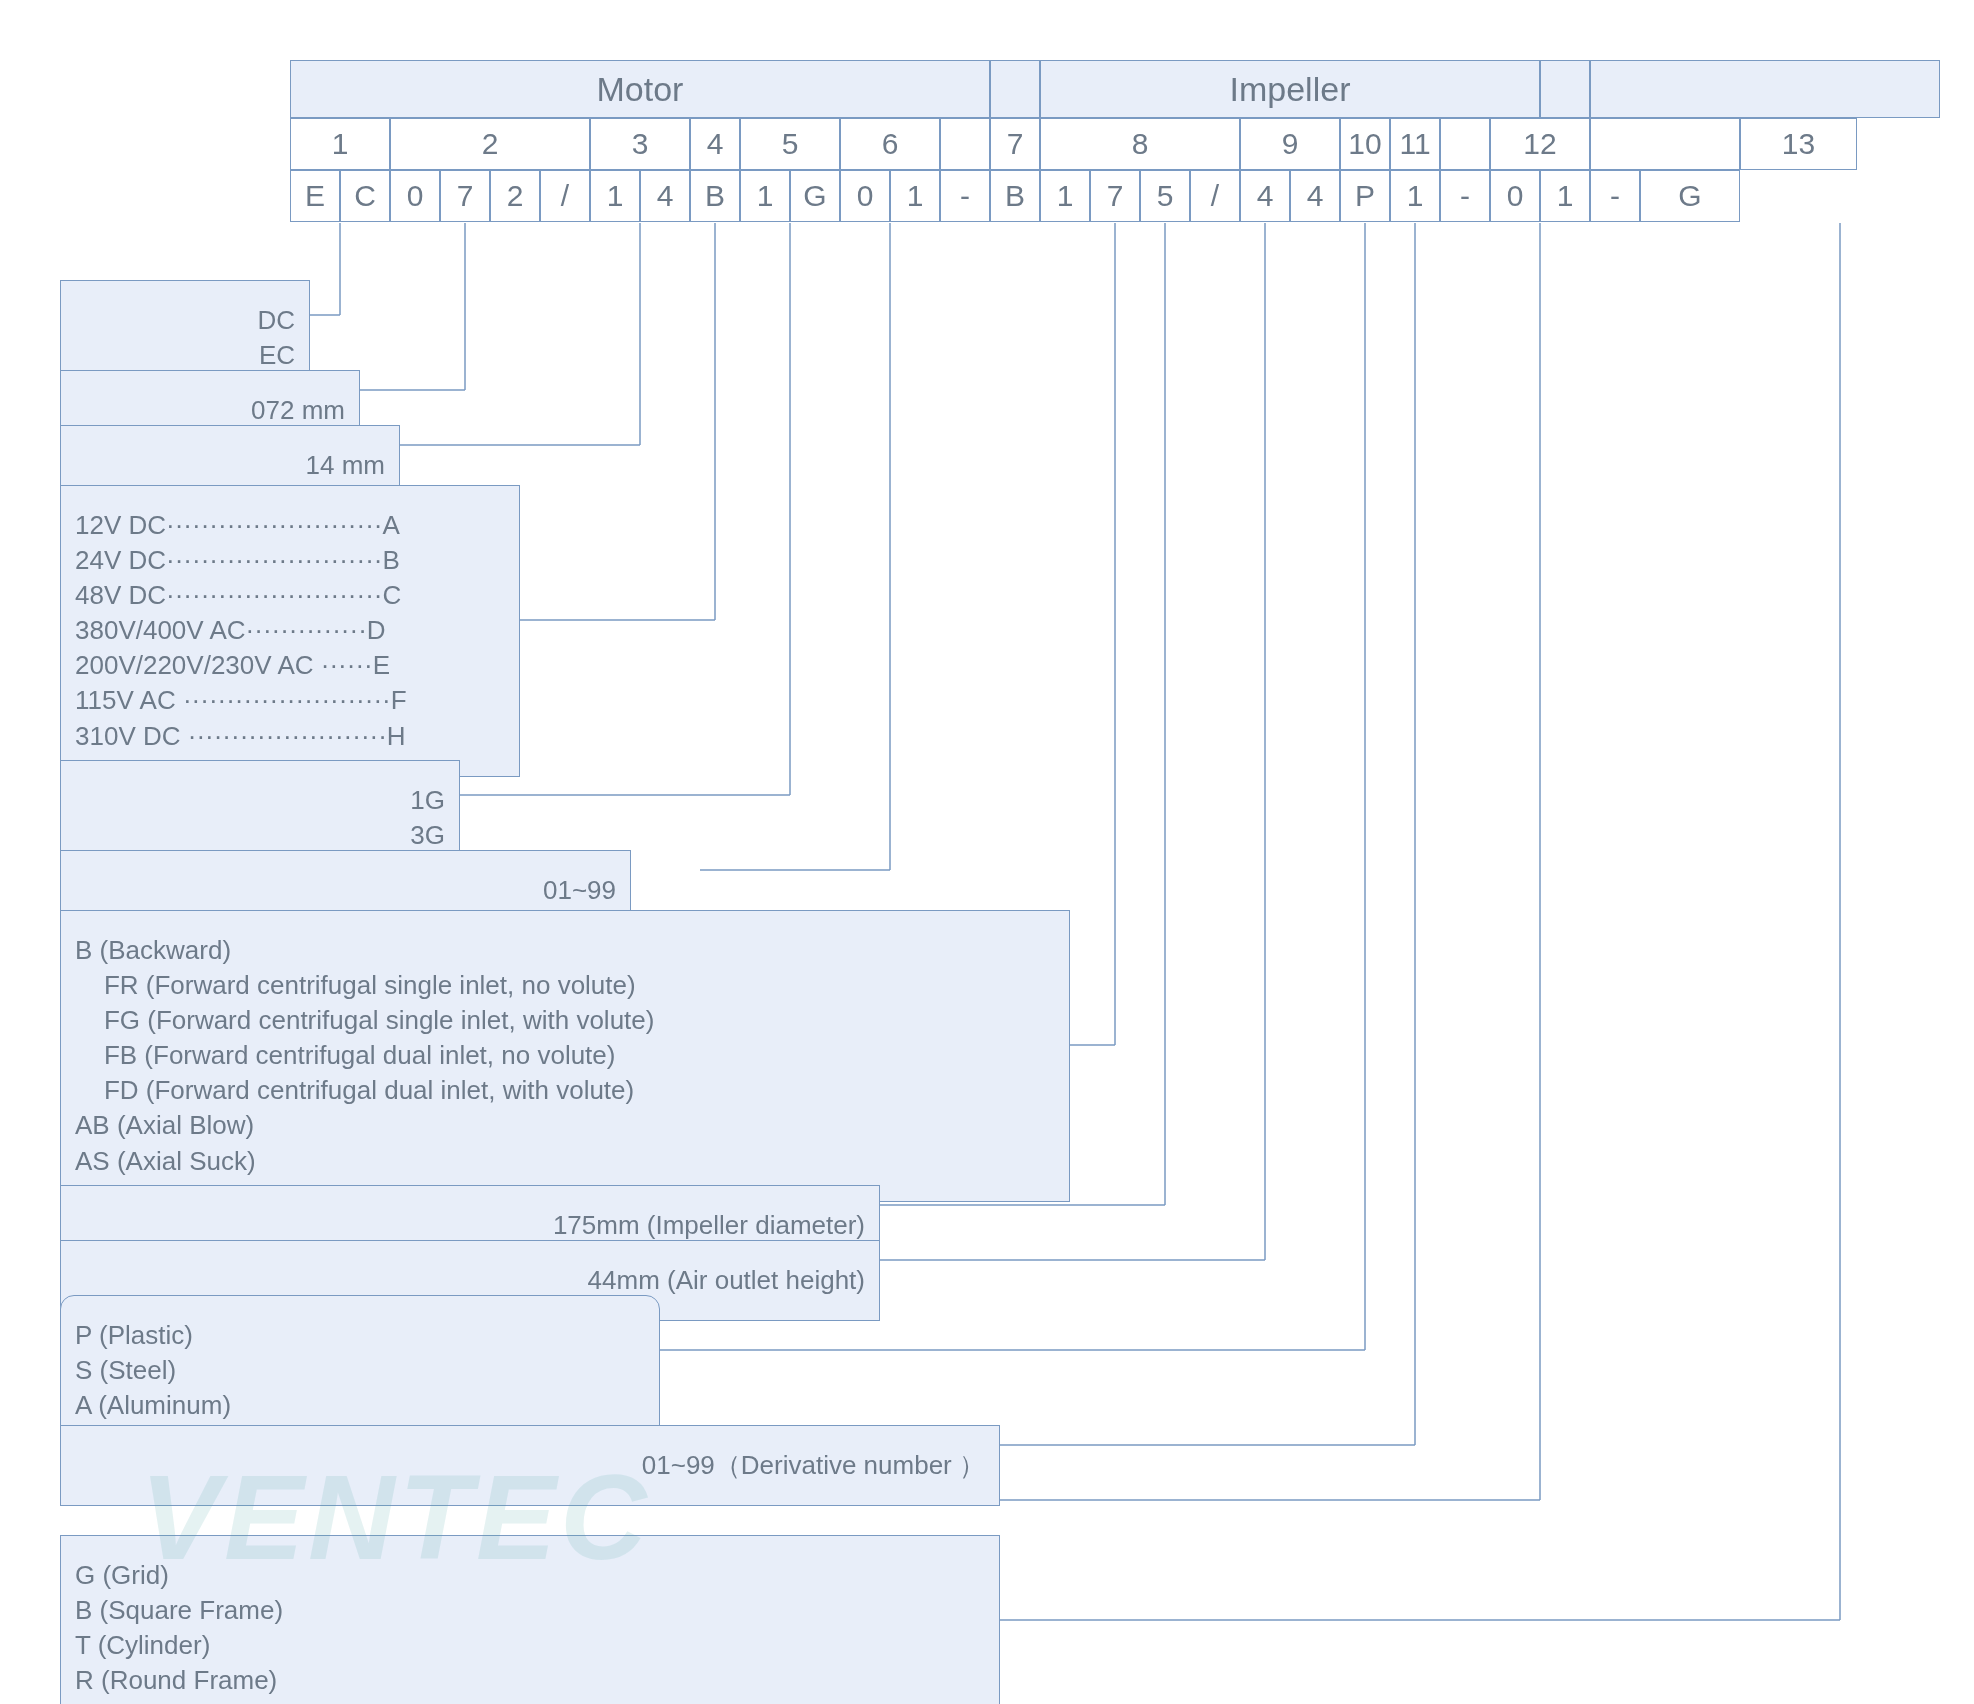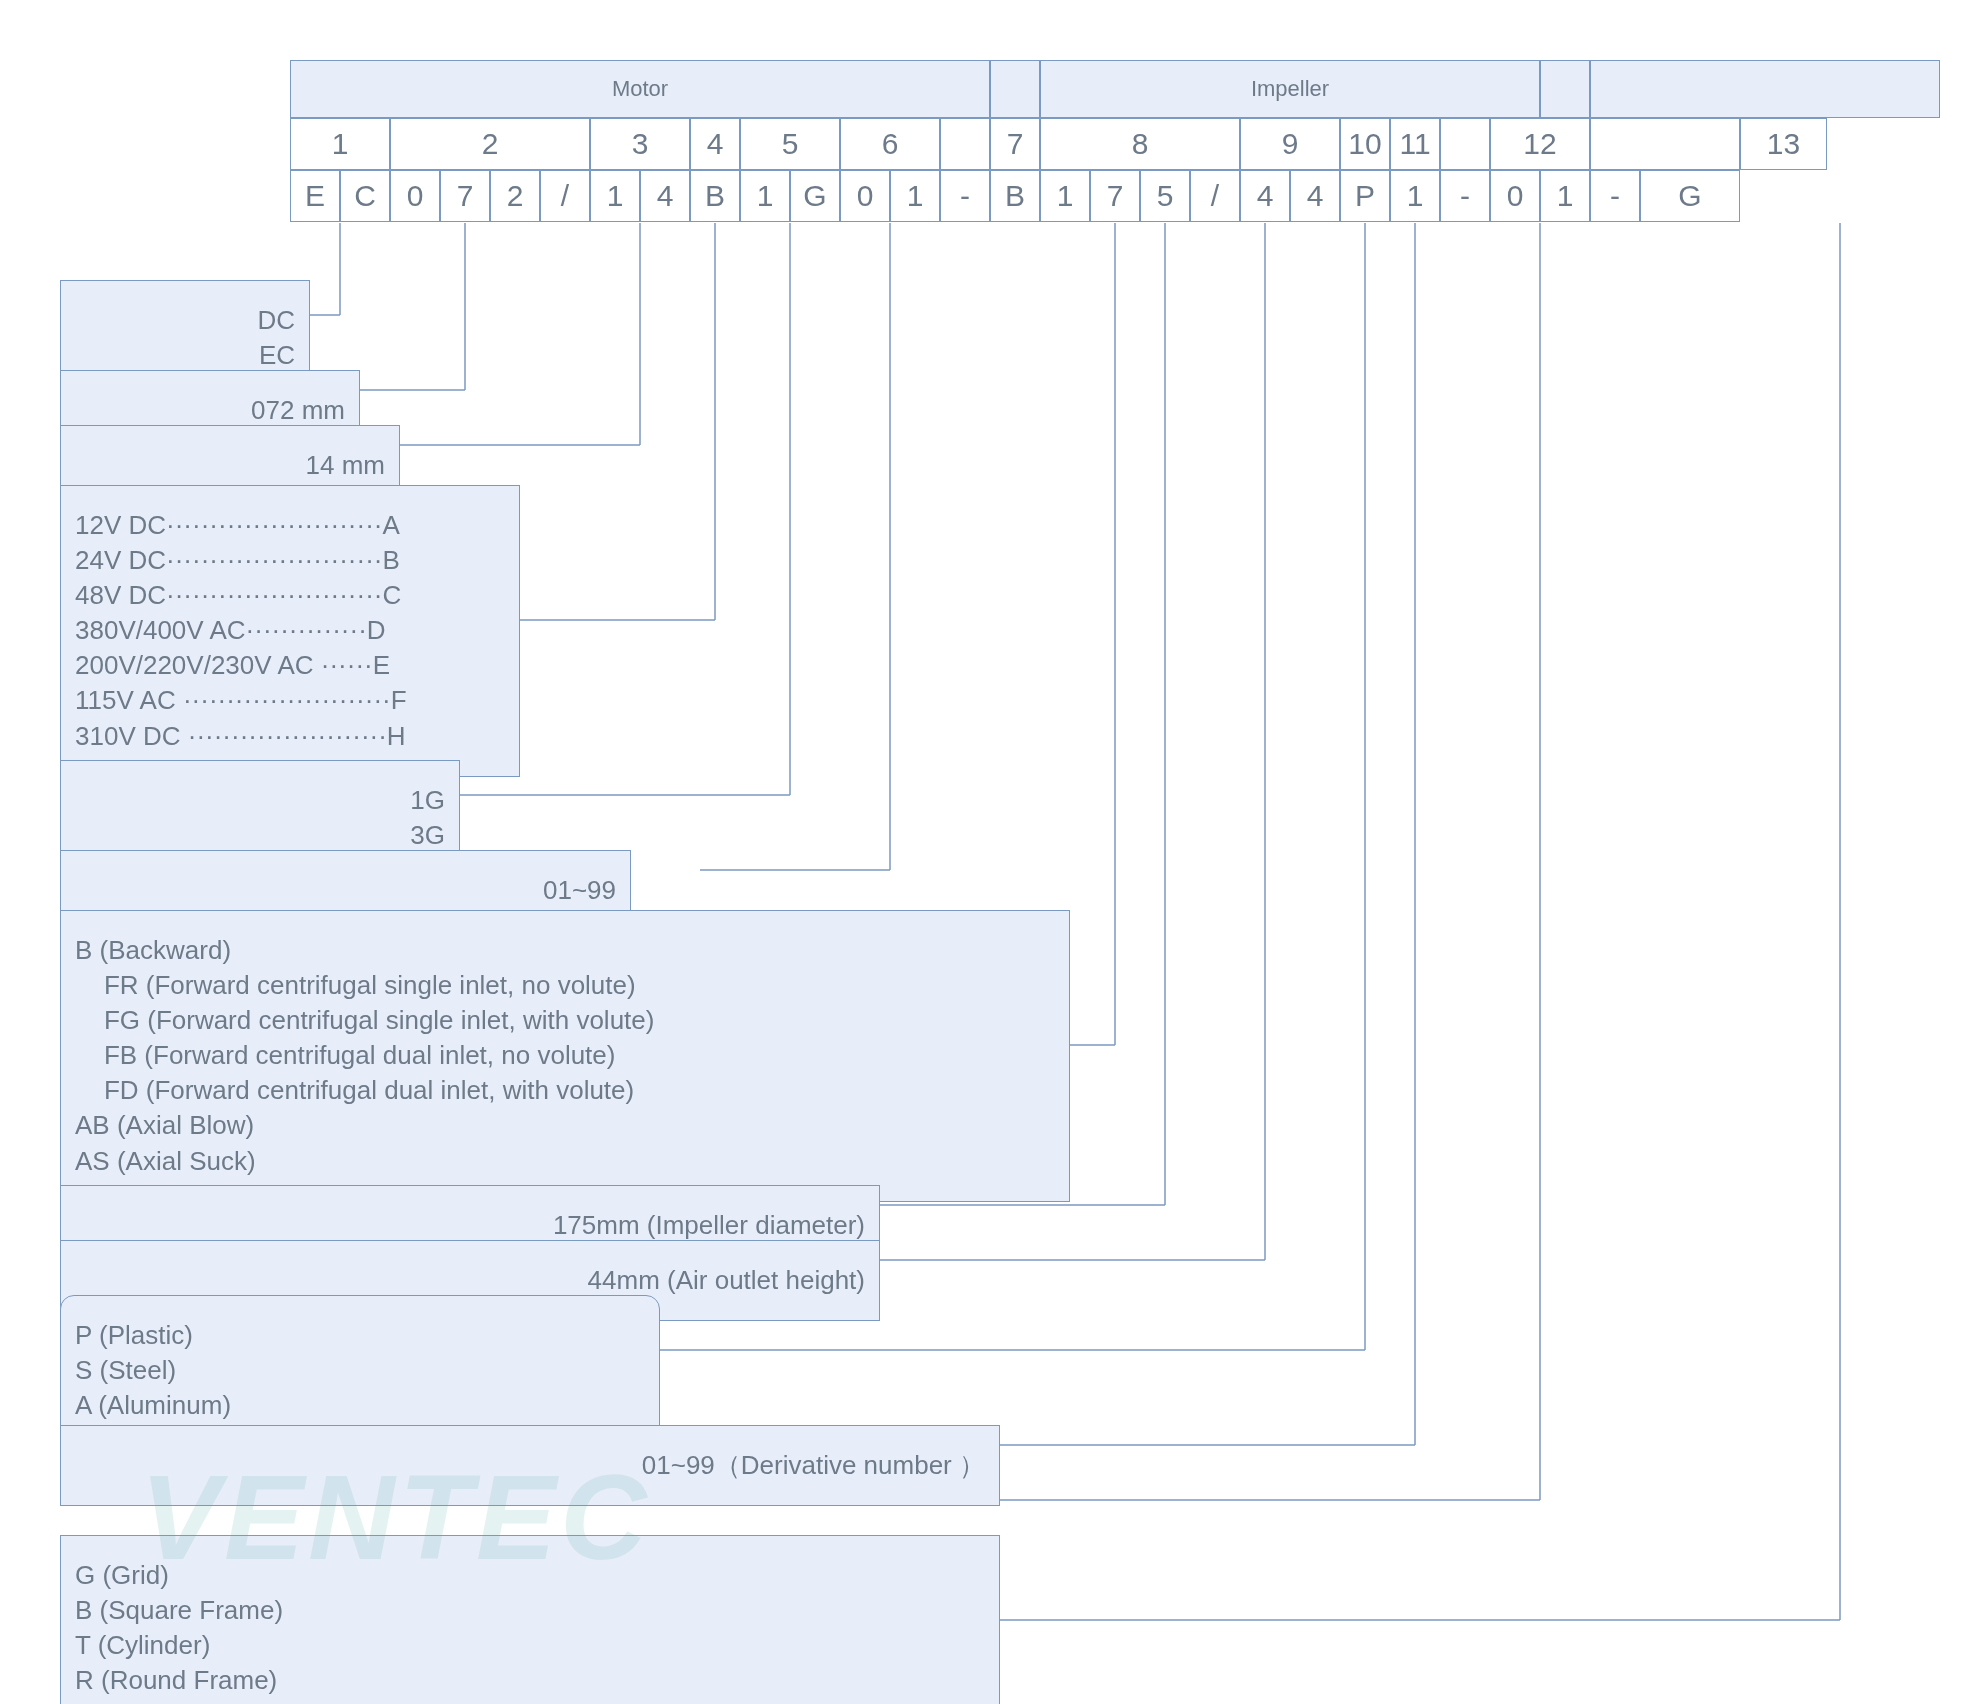--- a/index.html
+++ b/index.html
@@ -10,21 +10,21 @@
     width: 1974px;
   }
   .wrap { position: relative; width: 1900px; height: 1680px; }
 
   
   .hdr-row { display: flex; position: absolute; left: 270px; top: 40px; height: 58px; }
   .hdr-cell {
     border: 1px solid #7a9ac2;
     background: #e8eef9;
     display:flex; align-items:center; justify-content:center;
-    font-size: 22px; color:#6d7a89;
+    font-size: 34px; color:#6d7a89;
   }
   .hdr-gap { width: 50px; }
 
   
   .num-row { display:flex; position:absolute; left:270px; top:98px; height:52px; }
   .num-cell {
     border:1px solid #7a9ac2; background:#fff;
     display:flex; align-items:center; justify-content:center;
     font-size:30px; color:#6d7a89;
   }
@@ -78,21 +78,21 @@
     <div class="num-cell" style="width:100px">6</div>
     <div class="num-cell" style="width:50px"></div>
     <div class="num-cell" style="width:50px">7</div>
     <div class="num-cell" style="width:200px">8</div>
     <div class="num-cell" style="width:100px">9</div>
     <div class="num-cell" style="width:50px">10</div>
     <div class="num-cell" style="width:50px">11</div>
     <div class="num-cell" style="width:50px"></div>
     <div class="num-cell" style="width:100px">12</div>
     <div class="num-cell" style="width:150px"></div>
-    <div class="num-cell" style="width:87px">13</div>
+    <div class="num-cell" style="width:117px">13</div>
   </div>
 
   <div class="code-row">
     <div class="code-cell">E</div>
     <div class="code-cell">C</div>
     <div class="code-cell">0</div>
     <div class="code-cell">7</div>
     <div class="code-cell">2</div>
     <div class="code-cell">/</div>
     <div class="code-cell">1</div>

